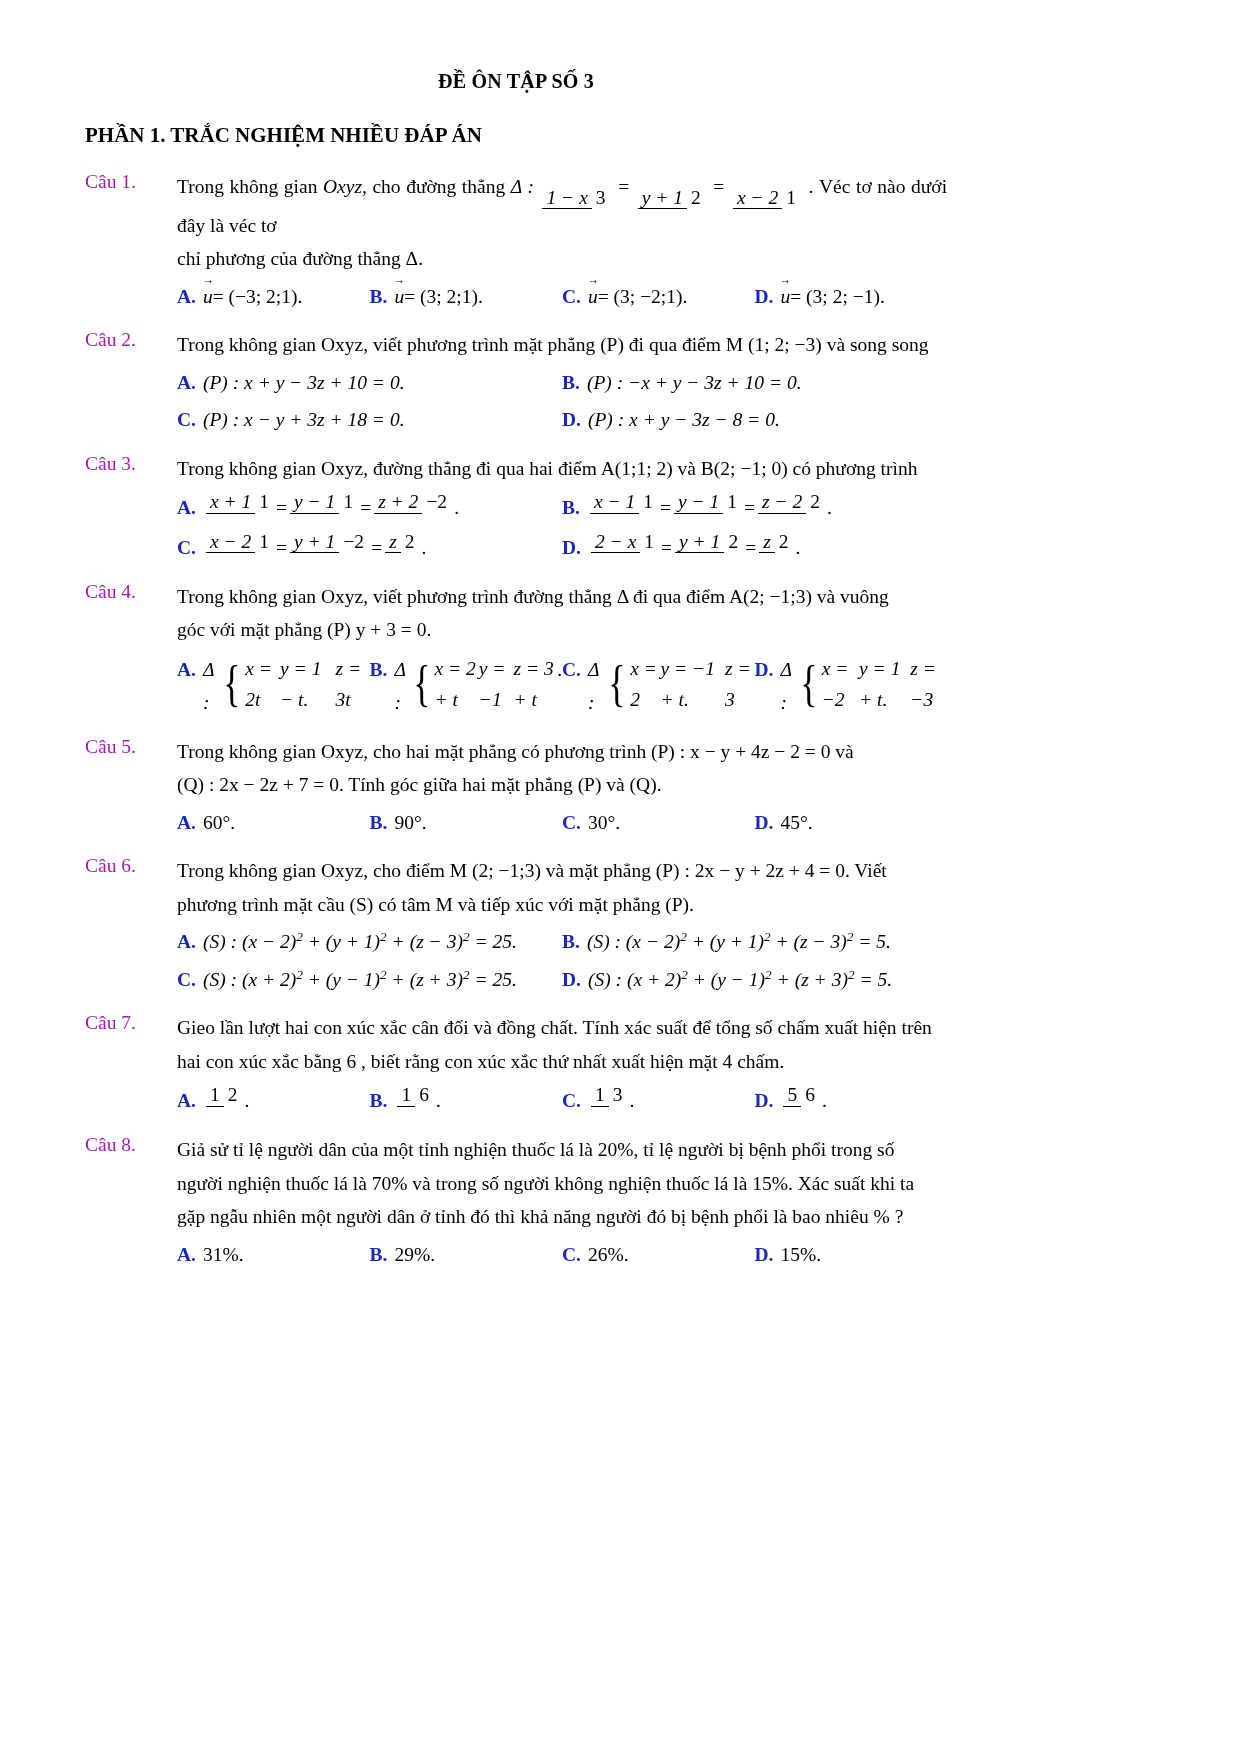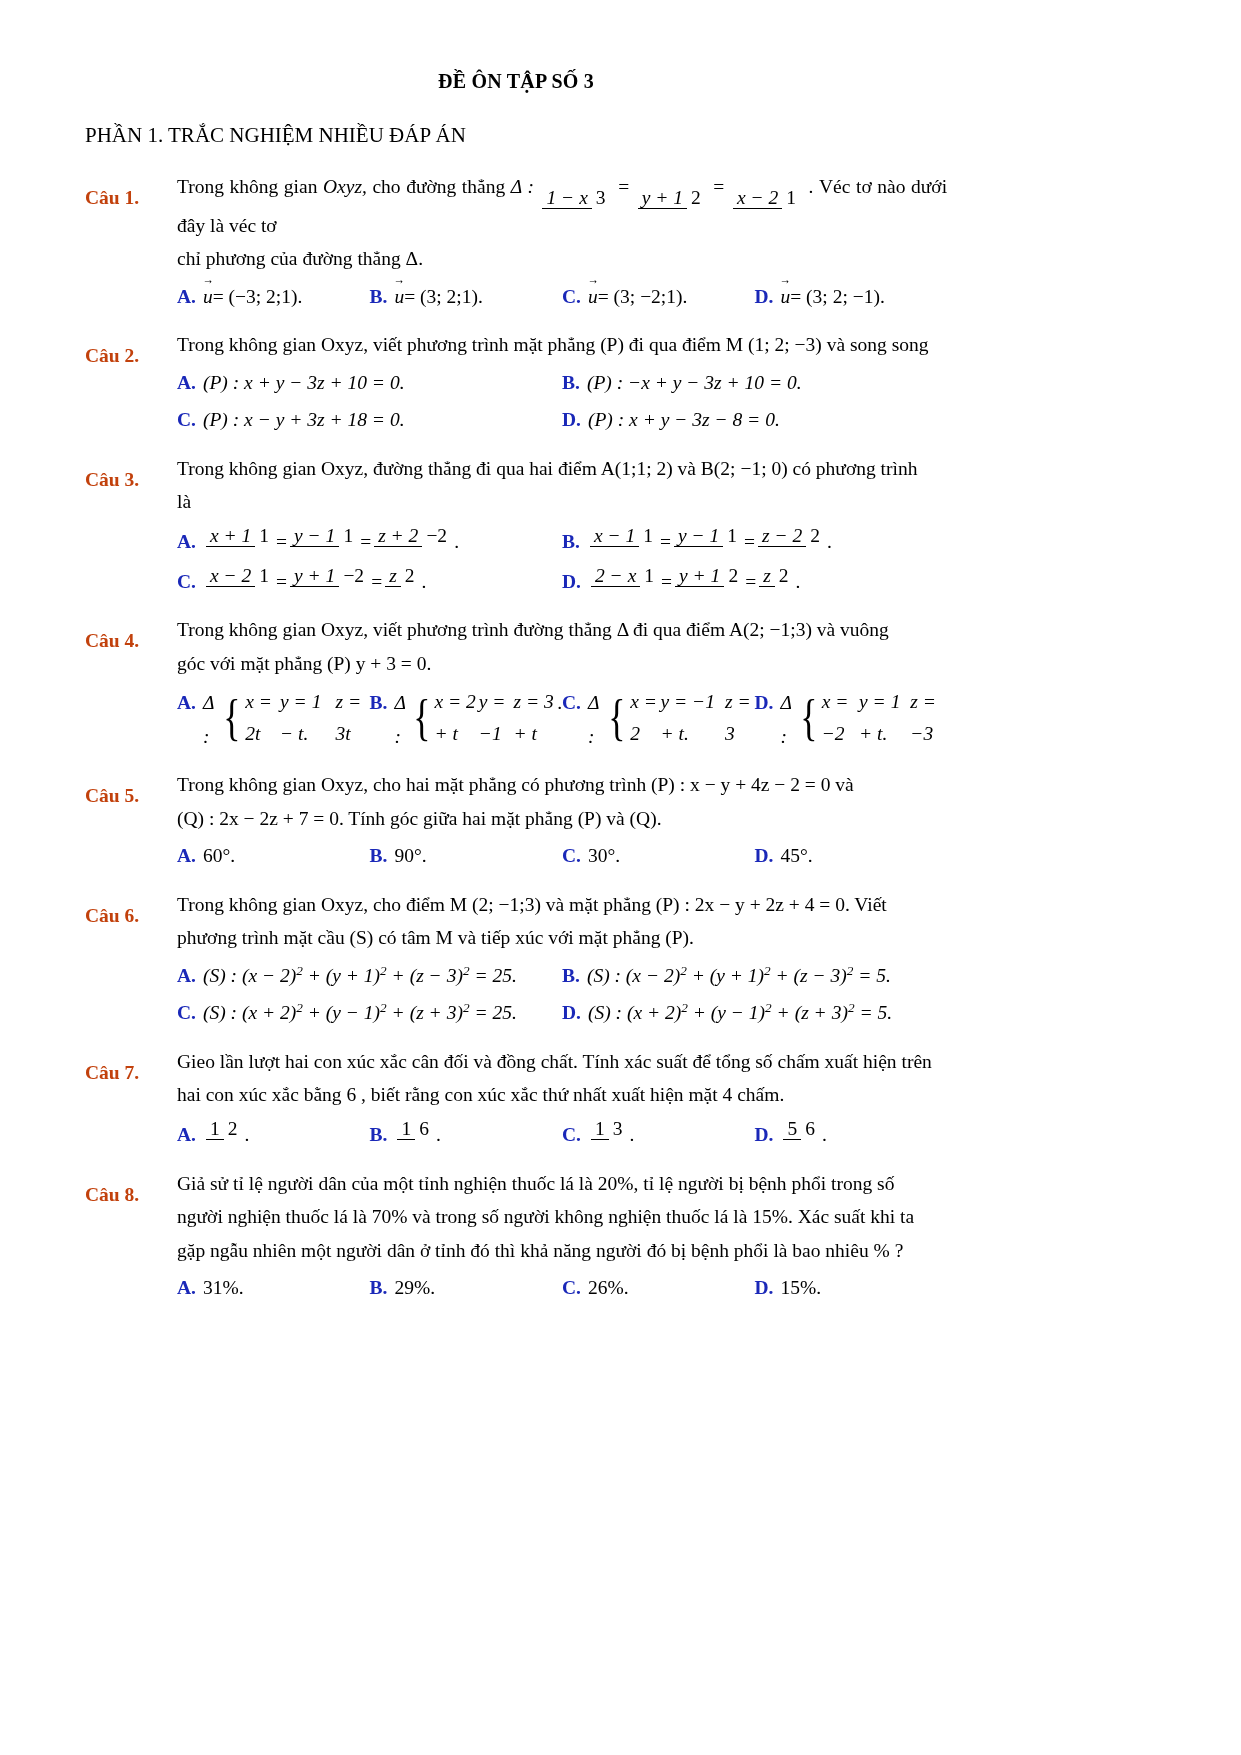--- a/index.html
+++ b/index.html
@@ -21,37 +21,36 @@
     box-sizing: border-box;
   }
   .doc-title {
     text-align: center;
     font-weight: bold;
     font-size: 20px;
     letter-spacing: .2px;
     margin: 0 0 30px 0;
   }
   .section-head {
-    font-weight: normal;
+    font-weight: bold;
     font-size: 21px;
     margin: 0 0 22px 0;
   }
   .q {
     display: flex;
     align-items: flex-start;
     margin-bottom: 15px;
   }
   .q-label {
-    color: #c2410c;
-    font-weight: bold;
+    color: #a21caf;
+    font-weight: normal;
     width: 92px;
     flex: 0 0 92px;
     font-size: 19.5px;
     padding-top: 1px;
-    margin-top: 16px;
   }
   .q-body {
     flex: 1 1 auto;
     line-height: 1.72;
   }
   .stem {
     text-align: justify;
   }
   .opts-row {
     display: flex;
@@ -200,21 +199,20 @@
             <span class="it">(P) : x + y − 3z − 8 = 0.</span>
           </div>
       </div>
     </div>
   </div>
 
   <div class="q">
     <div class="q-label">Câu 3.</div>
     <div class="q-body">
       <div class="stem">Trong không gian Oxyz, đường thẳng đi qua hai điểm A(1;1; 2) và B(2; −1; 0) có phương trình</div>
-      <div>là</div>
       <div class="opts-row cols2 mt6">
         <div class="opt"><span class="lab">A.</span>
           <span class="frac">
               <span class="num it">x + 1</span>
               <span class="den">1</span>
             </span>=
           <span class="frac">
               <span class="num it">y − 1</span>
               <span class="den">1</span>
             </span>=

